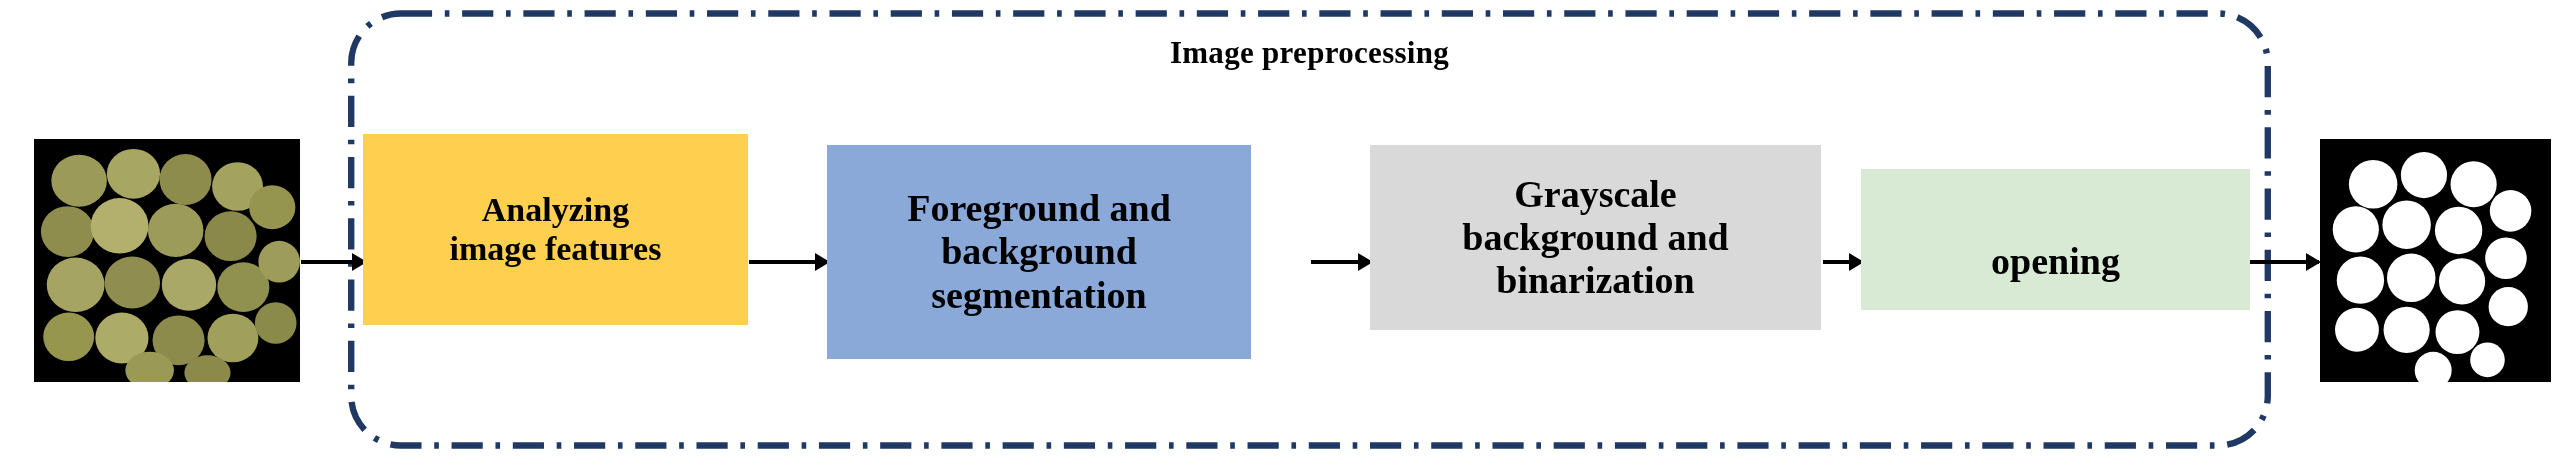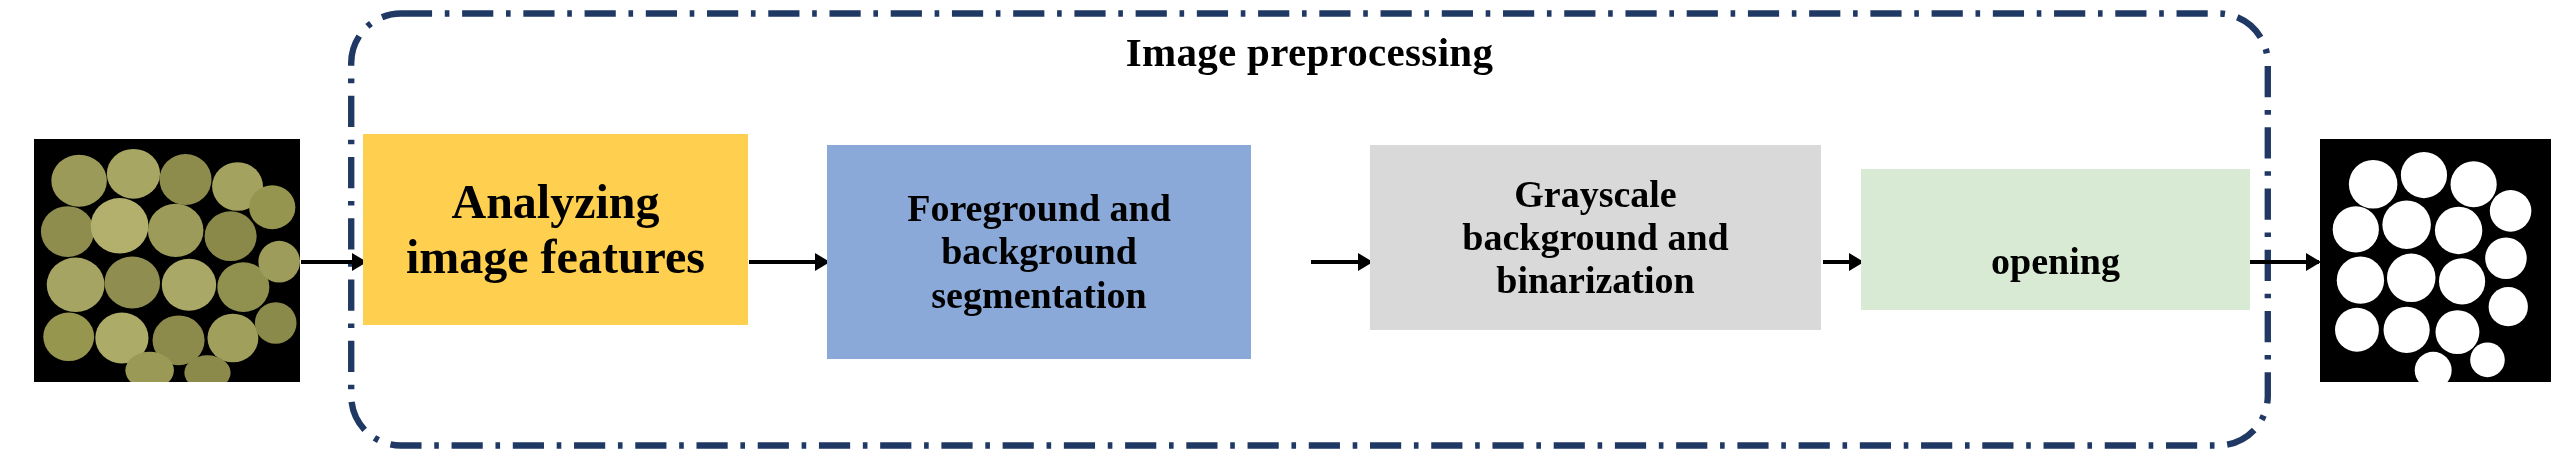--- a/index.html
+++ b/index.html
@@ -31,24 +31,24 @@
     border-radius: 52px;
     box-sizing: border-box;
   }
   
   .pipeline-box.svgbox { border: none; }
   .pipeline-box svg { display:block; }
 
   .pipeline-title {
     position: absolute;
     left: 347px;
-    top: 28px;
+    top: 35px;
     width: 1925px;
     text-align: center;
-    font-size: 41px;
+    font-size: 31px;
     font-weight: bold;
     color: #000000;
     letter-spacing: 0.3px;
   }
 
   
   .stage {
     position: absolute;
     box-sizing: border-box;
     display: flex;
@@ -56,21 +56,21 @@
     justify-content: center;
     text-align: center;
     font-weight: bold;
     color: #000000;
     line-height: 1.14;
     padding: 3.5px 5.8px;
   }
   .stage-1 {
     left: 363px;  top: 134px;  width: 385px; height: 191px;
     background: #ffd04f;
-    font-size: 48px;
+    font-size: 34px;
   }
   .stage-2 {
     left: 827px; top: 145px;  width: 424px; height: 214px;
     background: #8aa8d8;
     font-size: 38px;
   }
   .stage-3 {
     left: 1370px; top: 145px;  width: 451px; height: 185px;
     background: #d9d9d9;
     font-size: 38px;

